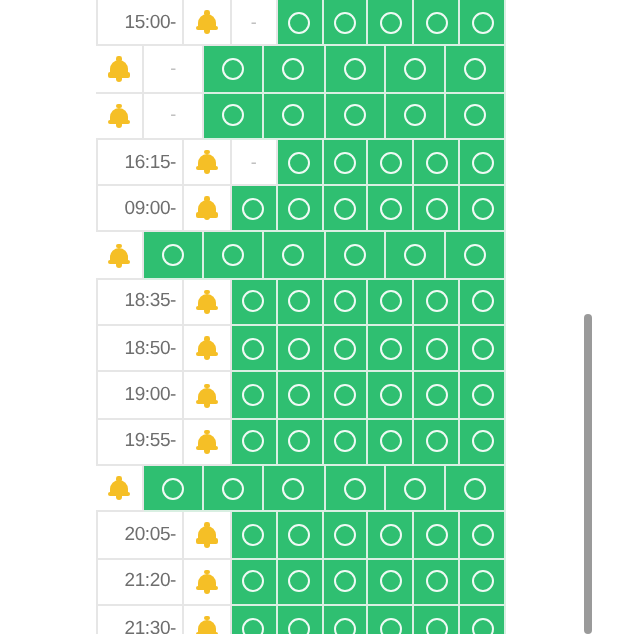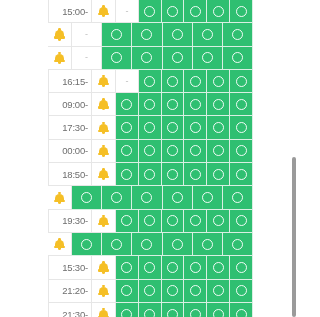--- a/index.html
+++ b/index.html
@@ -291,50 +291,49 @@
           <span class="circle"></span>
         </div>
         <div class="cell slot open">
           <span class="circle"></span>
         </div>
         <div class="cell slot open">
           <span class="circle"></span>
         </div>
       </div>
       <div class="row">
-        <div class="cell time">17:30-</div>
-        <div class="cell bell">
-          <span class="bell-icon">
-            <span class="bell-top"></span>
-            <span class="bell-body"></span>
-            <span class="bell-skirt"></span>
-            <span class="bell-clapper"></span>
-          </span>
-        </div>
-        <div class="cell slot open">
-          <span class="circle"></span>
-        </div>
-        <div class="cell slot open">
-          <span class="circle"></span>
-        </div>
-        <div class="cell slot open">
-          <span class="circle"></span>
-        </div>
-        <div class="cell slot open">
-          <span class="circle"></span>
-        </div>
-        <div class="cell slot open">
-          <span class="circle"></span>
-        </div>
-        <div class="cell slot open">
-          <span class="circle"></span>
-        </div>
-      </div>
-      <div class="row">
-        <div class="cell time">00:00-</div>
+        <div class="cell bell">
+          <span class="bell-icon">
+            <span class="bell-top"></span>
+            <span class="bell-body"></span>
+            <span class="bell-skirt"></span>
+            <span class="bell-clapper"></span>
+          </span>
+        </div>
+        <div class="cell slot open">
+          <span class="circle"></span>
+        </div>
+        <div class="cell slot open">
+          <span class="circle"></span>
+        </div>
+        <div class="cell slot open">
+          <span class="circle"></span>
+        </div>
+        <div class="cell slot open">
+          <span class="circle"></span>
+        </div>
+        <div class="cell slot open">
+          <span class="circle"></span>
+        </div>
+        <div class="cell slot open">
+          <span class="circle"></span>
+        </div>
+      </div>
+      <div class="row">
+        <div class="cell time">18:35-</div>
         <div class="cell bell">
           <span class="bell-icon">
             <span class="bell-top"></span>
             <span class="bell-body"></span>
             <span class="bell-skirt"></span>
             <span class="bell-clapper"></span>
           </span>
         </div>
         <div class="cell slot open">
           <span class="circle"></span>
@@ -378,106 +377,107 @@
           <span class="circle"></span>
         </div>
         <div class="cell slot open">
           <span class="circle"></span>
         </div>
         <div class="cell slot open">
           <span class="circle"></span>
         </div>
       </div>
       <div class="row">
-        <div class="cell bell">
-          <span class="bell-icon">
-            <span class="bell-top"></span>
-            <span class="bell-body"></span>
-            <span class="bell-skirt"></span>
-            <span class="bell-clapper"></span>
-          </span>
-        </div>
-        <div class="cell slot open">
-          <span class="circle"></span>
-        </div>
-        <div class="cell slot open">
-          <span class="circle"></span>
-        </div>
-        <div class="cell slot open">
-          <span class="circle"></span>
-        </div>
-        <div class="cell slot open">
-          <span class="circle"></span>
-        </div>
-        <div class="cell slot open">
-          <span class="circle"></span>
-        </div>
-        <div class="cell slot open">
-          <span class="circle"></span>
-        </div>
-      </div>
-      <div class="row">
-        <div class="cell time">19:30-</div>
-        <div class="cell bell">
-          <span class="bell-icon">
-            <span class="bell-top"></span>
-            <span class="bell-body"></span>
-            <span class="bell-skirt"></span>
-            <span class="bell-clapper"></span>
-          </span>
-        </div>
-        <div class="cell slot open">
-          <span class="circle"></span>
-        </div>
-        <div class="cell slot open">
-          <span class="circle"></span>
-        </div>
-        <div class="cell slot open">
-          <span class="circle"></span>
-        </div>
-        <div class="cell slot open">
-          <span class="circle"></span>
-        </div>
-        <div class="cell slot open">
-          <span class="circle"></span>
-        </div>
-        <div class="cell slot open">
-          <span class="circle"></span>
-        </div>
-      </div>
-      <div class="row">
-        <div class="cell bell">
-          <span class="bell-icon">
-            <span class="bell-top"></span>
-            <span class="bell-body"></span>
-            <span class="bell-skirt"></span>
-            <span class="bell-clapper"></span>
-          </span>
-        </div>
-        <div class="cell slot open">
-          <span class="circle"></span>
-        </div>
-        <div class="cell slot open">
-          <span class="circle"></span>
-        </div>
-        <div class="cell slot open">
-          <span class="circle"></span>
-        </div>
-        <div class="cell slot open">
-          <span class="circle"></span>
-        </div>
-        <div class="cell slot open">
-          <span class="circle"></span>
-        </div>
-        <div class="cell slot open">
-          <span class="circle"></span>
-        </div>
-      </div>
-      <div class="row">
-        <div class="cell time">15:30-</div>
+        <div class="cell time">19:00-</div>
+        <div class="cell bell">
+          <span class="bell-icon">
+            <span class="bell-top"></span>
+            <span class="bell-body"></span>
+            <span class="bell-skirt"></span>
+            <span class="bell-clapper"></span>
+          </span>
+        </div>
+        <div class="cell slot open">
+          <span class="circle"></span>
+        </div>
+        <div class="cell slot open">
+          <span class="circle"></span>
+        </div>
+        <div class="cell slot open">
+          <span class="circle"></span>
+        </div>
+        <div class="cell slot open">
+          <span class="circle"></span>
+        </div>
+        <div class="cell slot open">
+          <span class="circle"></span>
+        </div>
+        <div class="cell slot open">
+          <span class="circle"></span>
+        </div>
+      </div>
+      <div class="row">
+        <div class="cell time">19:55-</div>
+        <div class="cell bell">
+          <span class="bell-icon">
+            <span class="bell-top"></span>
+            <span class="bell-body"></span>
+            <span class="bell-skirt"></span>
+            <span class="bell-clapper"></span>
+          </span>
+        </div>
+        <div class="cell slot open">
+          <span class="circle"></span>
+        </div>
+        <div class="cell slot open">
+          <span class="circle"></span>
+        </div>
+        <div class="cell slot open">
+          <span class="circle"></span>
+        </div>
+        <div class="cell slot open">
+          <span class="circle"></span>
+        </div>
+        <div class="cell slot open">
+          <span class="circle"></span>
+        </div>
+        <div class="cell slot open">
+          <span class="circle"></span>
+        </div>
+      </div>
+      <div class="row">
+        <div class="cell bell">
+          <span class="bell-icon">
+            <span class="bell-top"></span>
+            <span class="bell-body"></span>
+            <span class="bell-skirt"></span>
+            <span class="bell-clapper"></span>
+          </span>
+        </div>
+        <div class="cell slot open">
+          <span class="circle"></span>
+        </div>
+        <div class="cell slot open">
+          <span class="circle"></span>
+        </div>
+        <div class="cell slot open">
+          <span class="circle"></span>
+        </div>
+        <div class="cell slot open">
+          <span class="circle"></span>
+        </div>
+        <div class="cell slot open">
+          <span class="circle"></span>
+        </div>
+        <div class="cell slot open">
+          <span class="circle"></span>
+        </div>
+      </div>
+      <div class="row">
+        <div class="cell time">20:05-</div>
         <div class="cell bell">
           <span class="bell-icon">
             <span class="bell-top"></span>
             <span class="bell-body"></span>
             <span class="bell-skirt"></span>
             <span class="bell-clapper"></span>
           </span>
         </div>
         <div class="cell slot open">
           <span class="circle"></span>

